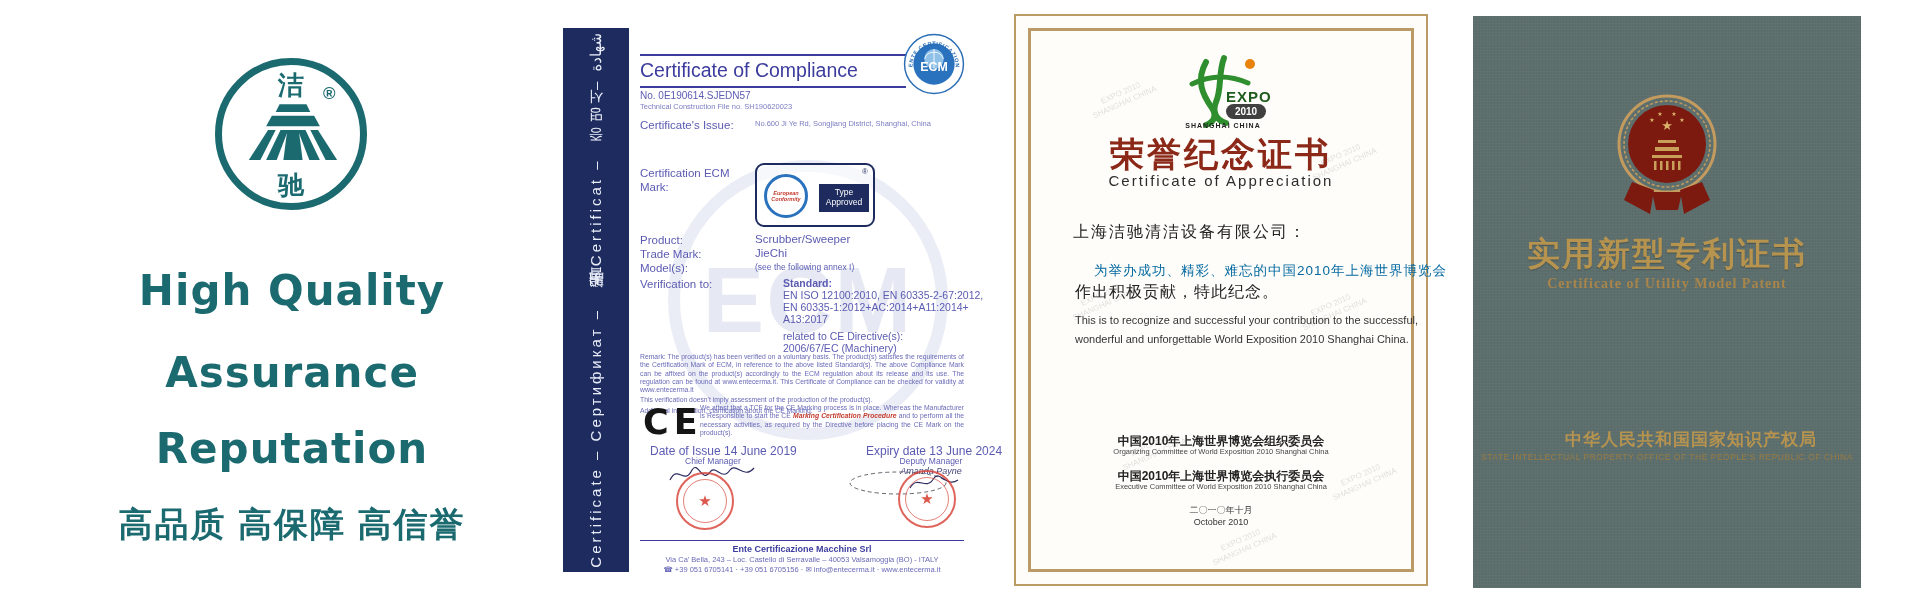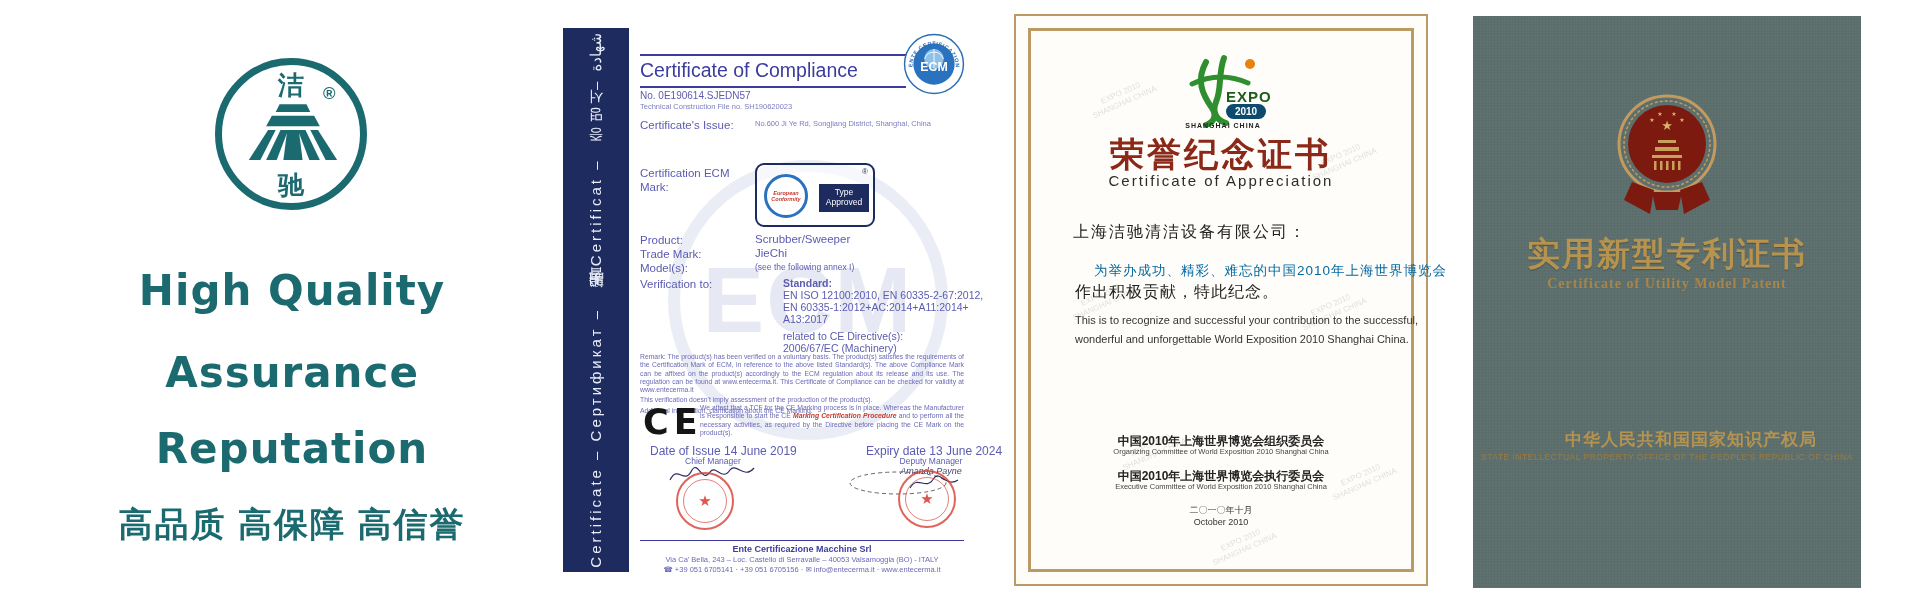--- a/index.html
+++ b/index.html
@@ -78,21 +78,21 @@
 
   
   .c2-outer{position:absolute;left:1014px;top:14px;width:414px;height:572px;
             border:2px solid #bb9a66;background:#fffdf9;}
   .c2-inner{position:absolute;left:1028px;top:28px;width:386px;height:544px;border:3px solid #bb9a66;}
   .c2-wm{position:absolute;width:86px;font-size:8px;line-height:1.3;color:rgba(90,90,90,0.18);
          transform:rotate(-24deg);text-align:center;z-index:0;}
   .expo-logo{position:absolute;left:1158px;top:52px;width:130px;height:78px;z-index:1;}
   .expo-word{position:absolute;left:1226px;top:88px;font-size:15px;font-weight:bold;color:#1e5c1e;
              letter-spacing:1px;z-index:1;}
-  .expo-year{position:absolute;left:1226px;top:104px;width:40px;height:15px;background:#0c4a6e;
+  .expo-year{position:absolute;left:1226px;top:104px;width:40px;height:15px;background:#404040;
              border-radius:8px;color:#fff;font-size:10px;font-weight:bold;display:flex;
              align-items:center;justify-content:center;z-index:1;}
   .expo-loc{position:absolute;left:1158px;top:122px;width:130px;text-align:center;font-size:7px;
             font-weight:bold;letter-spacing:1px;color:#222;z-index:1;}
   .c2-title{position:absolute;left:1071px;top:132px;width:300px;text-align:center;font-size:34px;
             font-weight:bold;color:#8b2818;letter-spacing:3px;z-index:1;}
   .c2-subtitle{position:absolute;left:1071px;top:172px;width:300px;text-align:center;font-size:15px;
             color:#2c2c2c;letter-spacing:2px;z-index:1;}
   .c2-addressee{position:absolute;left:1073px;top:222px;font-size:16px;color:#222;
             font-family:"Liberation Serif",serif;letter-spacing:2px;z-index:1;}

